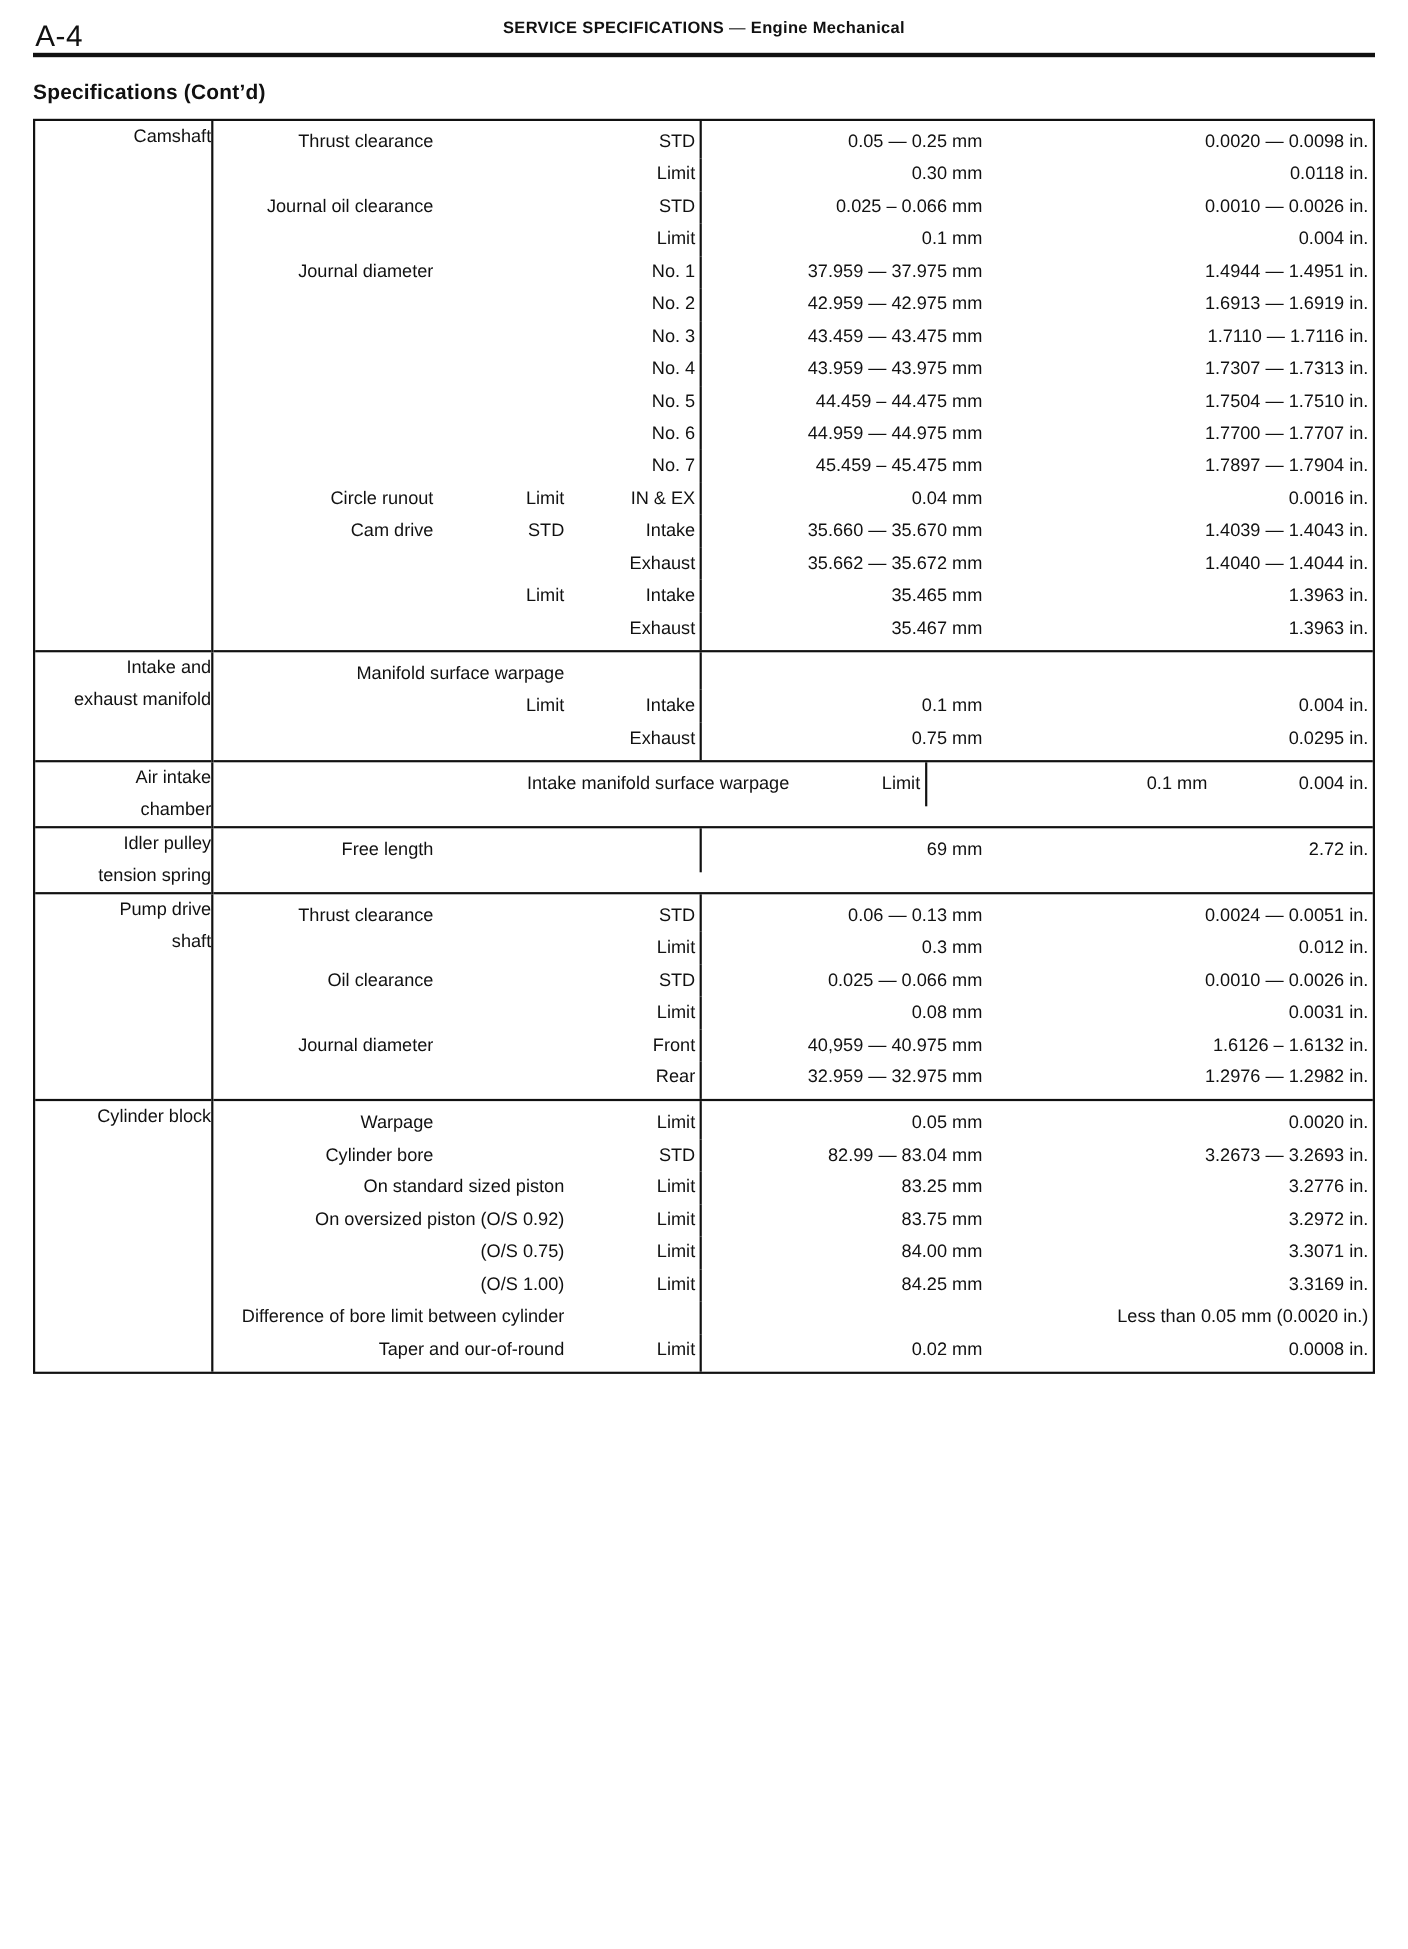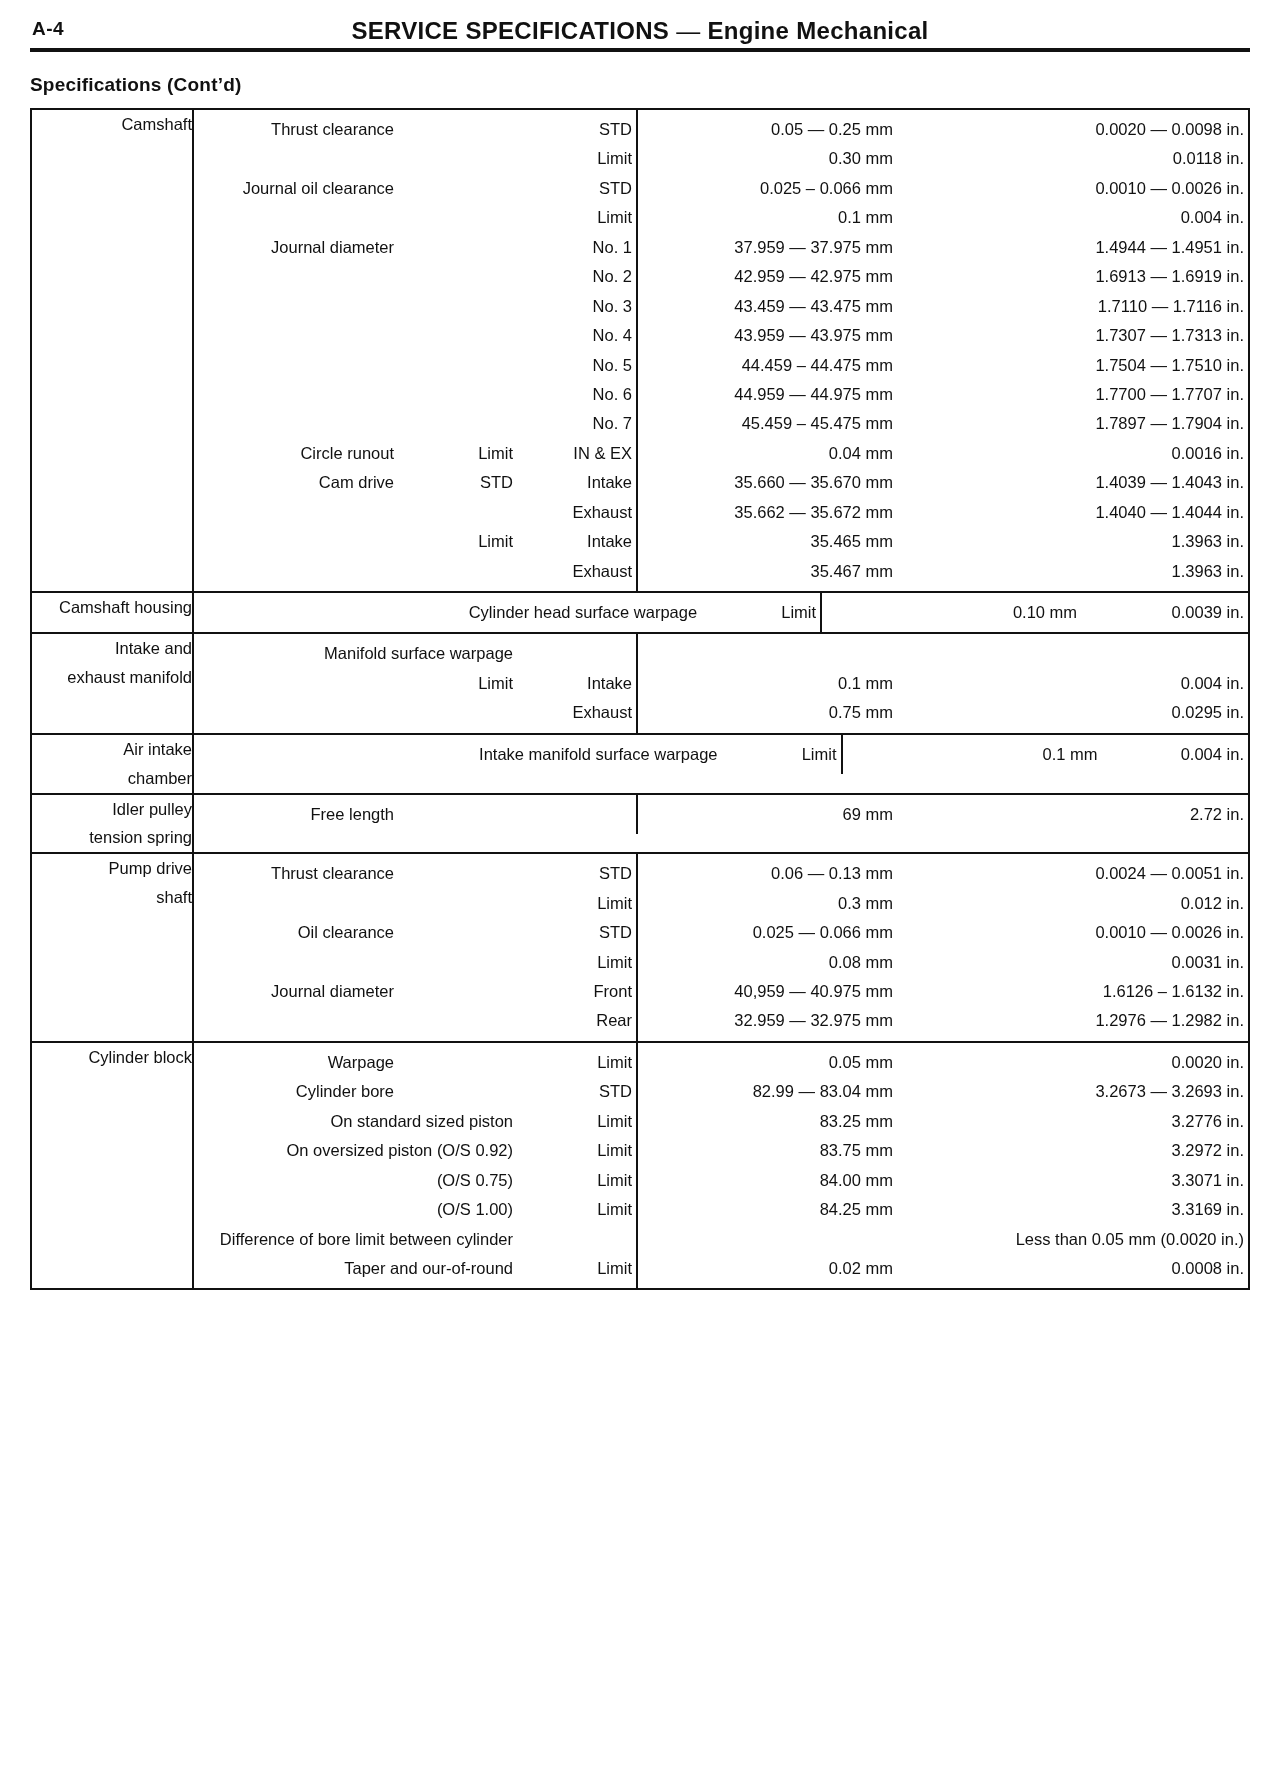--- a/index.html
+++ b/index.html
@@ -26,31 +26,31 @@
   
   .header {
     position: relative;
     margin: 14px 30px 0 30px;
     height: 42px;
   }
   .page-num {
     position: absolute;
     left: 2px;
     top: 4px;
-    font-size: 19px;
-    font-weight: bold;
+    font-size: 27px;
+    font-weight: normal;
     letter-spacing: 0.5px;
   }
   .header-title {
     position: absolute;
     left: 0;
     right: 0;
     top: 3px;
     text-align: center;
-    font-size: 24px;
+    font-size: 15px;
     letter-spacing: 0.3px;
   }
   .header-title .ht-main {
     font-weight: bold;
   }
   .header-title .ht-dash {
     font-weight: normal;
   }
   .header-title .ht-sub {
     font-weight: bold;
@@ -269,37 +269,20 @@
                     <td class="i-cond pad-bot">Exhaust</td>
                     <td class="i-mm pad-bot">35.467 mm</td>
                     <td class="i-in pad-bot">1.3963 in.</td>
                   </tr>
                 </tbody>
               </table>
             </td>
           </tr>
           <tr class="group-row">
             <td class="cell-group c-group">
-              <div>Camshaft housing</div>
-            </td>
-            <td class="cell-body">
-              <table class="inner">
-                <tbody>
-                  <tr>
-                    <td class="i-item pad-top pad-bot" colspan="2">Cylinder head surface warpage</td>
-                    <td class="i-cond pad-top pad-bot">Limit</td>
-                    <td class="i-mm pad-top pad-bot">0.10 mm</td>
-                    <td class="i-in pad-top pad-bot">0.0039 in.</td>
-                  </tr>
-                </tbody>
-              </table>
-            </td>
-          </tr>
-          <tr class="group-row">
-            <td class="cell-group c-group">
               <div>Intake and</div>
               <div>exhaust manifold</div>
             </td>
             <td class="cell-body">
               <table class="inner">
                 <tbody>
                   <tr>
                     <td class="i-item pad-top" colspan="2">Manifold surface warpage</td>
                     <td class="i-cond pad-top"></td>
                     <td class="i-mm pad-top"></td>

